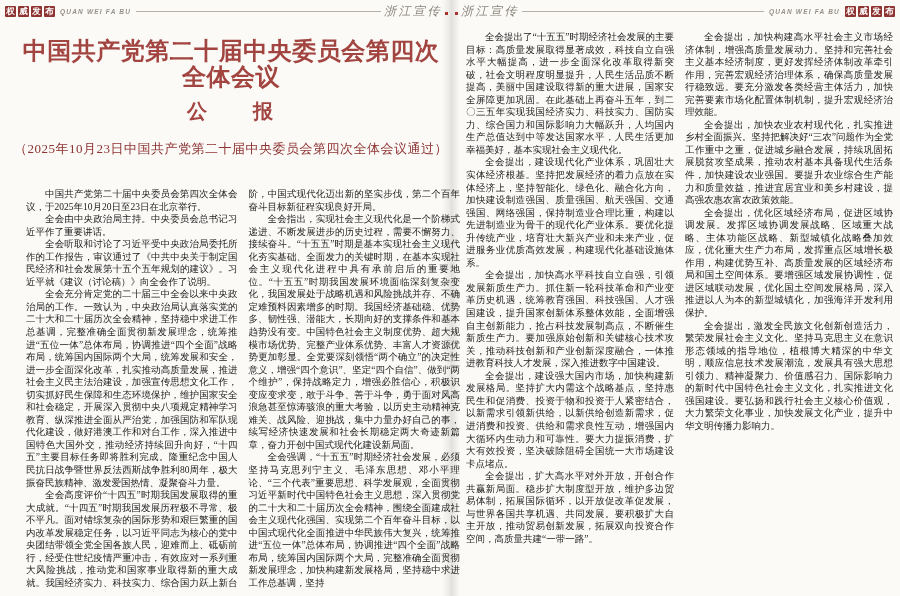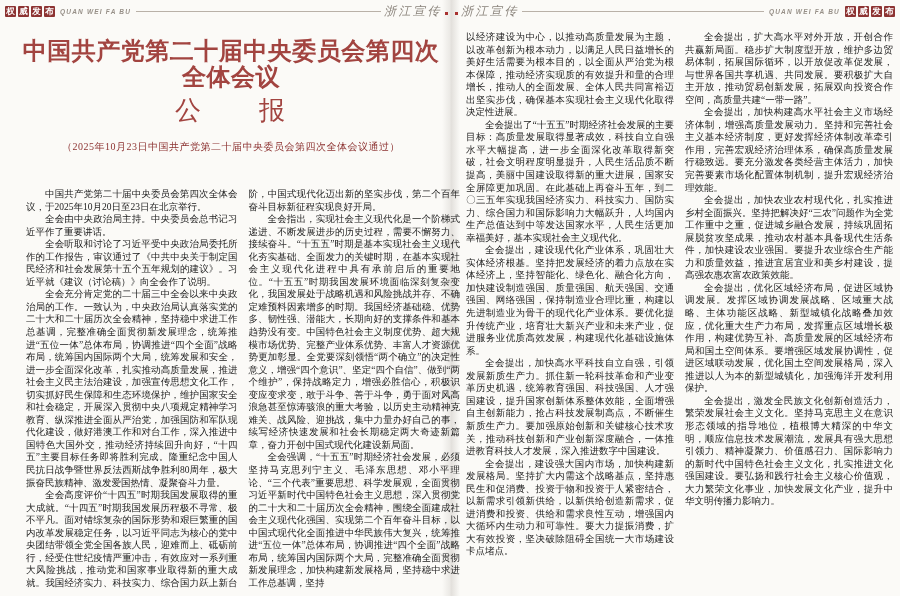--- a/index.html
+++ b/index.html
@@ -25,22 +25,22 @@
   }
   .hrule{flex:1;height:1px;background:#b9b1a8;}
   .mag{
     font-style:italic;font-size:12px;color:#8a837b;letter-spacing:2.5px;
     margin:0 3px;white-space:nowrap;
   }
   .hdot{width:3px;height:3px;background:var(--red,#a83230);margin-top:5px;}
   
   .title-wrap{position:absolute;left:14px;top:38px;width:434px;text-align:center;color:var(--accent,#a24440);}
   .title-l1{font-size:24px;font-weight:bold;letter-spacing:0.5px;margin:0;line-height:26px;}
-  .title-l2{font-size:26px;font-weight:normal;margin:8px 0 0 0;line-height:26px;letter-spacing:2px;}
-  .subtitle{margin:16px 0 0 0;font-size:10px;color:var(--accent-dark,#8d3332);letter-spacing:0.5px;}
+  .title-l2{font-size:20px;font-weight:bold;margin:8px 0 0 0;line-height:26px;letter-spacing:2px;}
+  .subtitle{margin:16px 0 0 0;font-size:13px;color:var(--accent-dark,#8d3332);letter-spacing:0.5px;}
   
   .cols{
     column-count:2;column-gap:11px;column-fill:auto;overflow:hidden;
     text-align:justify;
   }
   .body-left{position:absolute;left:26px;top:148px;width:434px;height:414px;margin-top:40px;}
   .body-right{position:absolute;left:466px;top:31px;width:427px;height:531px;}
   .para{
     margin:0;text-indent:2em;font-size:9.5px;line-height:12.55px;color:#1b1b1b;
     word-break:break-all;
@@ -101,21 +101,20 @@
 <div class="body-left cols">
     <p class="para">中国共产党第二十届中央委员会第四次全体会议，于2025年10月20日至23日在北京举行。</p>
     <p class="para">全会由中央政治局主持。中央委员会总书记习近平作了重要讲话。</p>
     <p class="para">全会听取和讨论了习近平受中央政治局委托所作的工作报告，审议通过了《中共中央关于制定国民经济和社会发展第十五个五年规划的建议》。习近平就《建议（讨论稿）》向全会作了说明。</p>
     <p class="para">全会充分肯定党的二十届三中全会以来中央政治局的工作。一致认为，中央政治局认真落实党的二十大和二十届历次全会精神，坚持稳中求进工作总基调，完整准确全面贯彻新发展理念，统筹推进“五位一体”总体布局，协调推进“四个全面”战略布局，统筹国内国际两个大局，统筹发展和安全，进一步全面深化改革，扎实推动高质量发展，推进社会主义民主法治建设，加强宣传思想文化工作，切实抓好民生保障和生态环境保护，维护国家安全和社会稳定，开展深入贯彻中央八项规定精神学习教育、纵深推进全面从严治党，加强国防和军队现代化建设，做好港澳工作和对台工作，深入推进中国特色大国外交，推动经济持续回升向好，“十四五”主要目标任务即将胜利完成。隆重纪念中国人民抗日战争暨世界反法西斯战争胜利80周年，极大振奋民族精神、激发爱国热情、凝聚奋斗力量。</p>
     <p class="para">全会高度评价“十四五”时期我国发展取得的重大成就。“十四五”时期我国发展历程极不寻常、极不平凡。面对错综复杂的国际形势和艰巨繁重的国内改革发展稳定任务，以习近平同志为核心的党中央团结带领全党全国各族人民，迎难而上、砥砺前行，经受住世纪疫情严重冲击，有效应对一系列重大风险挑战，推动党和国家事业取得新的重大成就。我国经济实力、科技实力、综合国力跃上新台阶，中国式现代化迈出新的坚实步伐，第二个百年奋斗目标新征程实现良好开局。</p>
     <p class="para">全会指出，实现社会主义现代化是一个阶梯式递进、不断发展进步的历史过程，需要不懈努力、接续奋斗。“十五五”时期是基本实现社会主义现代化夯实基础、全面发力的关键时期，在基本实现社会主义现代化进程中具有承前启后的重要地位。“十五五”时期我国发展环境面临深刻复杂变化，我国发展处于战略机遇和风险挑战并存、不确定难预料因素增多的时期。我国经济基础稳、优势多、韧性强、潜能大，长期向好的支撑条件和基本趋势没有变。中国特色社会主义制度优势、超大规模市场优势、完整产业体系优势、丰富人才资源优势更加彰显。全党要深刻领悟“两个确立”的决定性意义，增强“四个意识”、坚定“四个自信”、做到“两个维护”，保持战略定力，增强必胜信心，积极识变应变求变，敢于斗争、善于斗争，勇于面对风高浪急甚至惊涛骇浪的重大考验，以历史主动精神克难关、战风险、迎挑战，集中力量办好自己的事，续写经济快速发展和社会长期稳定两大奇迹新篇章，奋力开创中国式现代化建设新局面。</p>
     <p class="para">全会强调，“十五五”时期经济社会发展，必须坚持马克思列宁主义、毛泽东思想、邓小平理论、“三个代表”重要思想、科学发展观，全面贯彻习近平新时代中国特色社会主义思想，深入贯彻党的二十大和二十届历次全会精神，围绕全面建成社会主义现代化强国、实现第二个百年奋斗目标，以中国式现代化全面推进中华民族伟大复兴，统筹推进“五位一体”总体布局，协调推进“四个全面”战略布局，统筹国内国际两个大局，完整准确全面贯彻新发展理念，加快构建新发展格局，坚持稳中求进工作总基调，坚持</p>
   </div>
 <div class="body-right cols">
-    <p class="para cont">以经济建设为中心，以推动高质量发展为主题，以改革创新为根本动力，以满足人民日益增长的美好生活需要为根本目的，以全面从严治党为根本保障，推动经济实现质的有效提升和量的合理增长，推动人的全面发展、全体人民共同富裕迈出坚实步伐，确保基本实现社会主义现代化取得决定性进展。</p>
     <p class="para">全会提出了“十五五”时期经济社会发展的主要目标：高质量发展取得显著成效，科技自立自强水平大幅提高，进一步全面深化改革取得新突破，社会文明程度明显提升，人民生活品质不断提高，美丽中国建设取得新的重大进展，国家安全屏障更加巩固。在此基础上再奋斗五年，到二〇三五年实现我国经济实力、科技实力、国防实力、综合国力和国际影响力大幅跃升，人均国内生产总值达到中等发达国家水平，人民生活更加幸福美好，基本实现社会主义现代化。</p>
     <p class="para">全会提出，建设现代化产业体系，巩固壮大实体经济根基。坚持把发展经济的着力点放在实体经济上，坚持智能化、绿色化、融合化方向，加快建设制造强国、质量强国、航天强国、交通强国、网络强国，保持制造业合理比重，构建以先进制造业为骨干的现代化产业体系。要优化提升传统产业，培育壮大新兴产业和未来产业，促进服务业优质高效发展，构建现代化基础设施体系。</p>
     <p class="para">全会提出，加快高水平科技自立自强，引领发展新质生产力。抓住新一轮科技革命和产业变革历史机遇，统筹教育强国、科技强国、人才强国建设，提升国家创新体系整体效能，全面增强自主创新能力，抢占科技发展制高点，不断催生新质生产力。要加强原始创新和关键核心技术攻关，推动科技创新和产业创新深度融合，一体推进教育科技人才发展，深入推进数字中国建设。</p>
     <p class="para">全会提出，建设强大国内市场，加快构建新发展格局。坚持扩大内需这个战略基点，坚持惠民生和促消费、投资于物和投资于人紧密结合，以新需求引领新供给，以新供给创造新需求，促进消费和投资、供给和需求良性互动，增强国内大循环内生动力和可靠性。要大力提振消费，扩大有效投资，坚决破除阻碍全国统一大市场建设卡点堵点。</p>
     <p class="para">全会提出，扩大高水平对外开放，开创合作共赢新局面。稳步扩大制度型开放，维护多边贸易体制，拓展国际循环，以开放促改革促发展，与世界各国共享机遇、共同发展。要积极扩大自主开放，推动贸易创新发展，拓展双向投资合作空间，高质量共建“一带一路”。</p>
     <p class="para">全会提出，加快构建高水平社会主义市场经济体制，增强高质量发展动力。坚持和完善社会主义基本经济制度，更好发挥经济体制改革牵引作用，完善宏观经济治理体系，确保高质量发展行稳致远。要充分激发各类经营主体活力，加快完善要素市场化配置体制机制，提升宏观经济治理效能。</p>
     <p class="para">全会提出，加快农业农村现代化，扎实推进乡村全面振兴。坚持把解决好“三农”问题作为全党工作重中之重，促进城乡融合发展，持续巩固拓展脱贫攻坚成果，推动农村基本具备现代生活条件，加快建设农业强国。要提升农业综合生产能力和质量效益，推进宜居宜业和美乡村建设，提高强农惠农富农政策效能。</p>
     <p class="para">全会提出，优化区域经济布局，促进区域协调发展。发挥区域协调发展战略、区域重大战略、主体功能区战略、新型城镇化战略叠加效应，优化重大生产力布局，发挥重点区域增长极作用，构建优势互补、高质量发展的区域经济布局和国土空间体系。要增强区域发展协调性，促进区域联动发展，优化国土空间发展格局，深入推进以人为本的新型城镇化，加强海洋开发利用保护。</p>
     <p class="para">全会提出，激发全民族文化创新创造活力，繁荣发展社会主义文化。坚持马克思主义在意识形态领域的指导地位，植根博大精深的中华文明，顺应信息技术发展潮流，发展具有强大思想引领力、精神凝聚力、价值感召力、国际影响力的新时代中国特色社会主义文化，扎实推进文化强国建设。要弘扬和践行社会主义核心价值观，大力繁荣文化事业，加快发展文化产业，提升中华文明传播力影响力。</p>
   </div>

